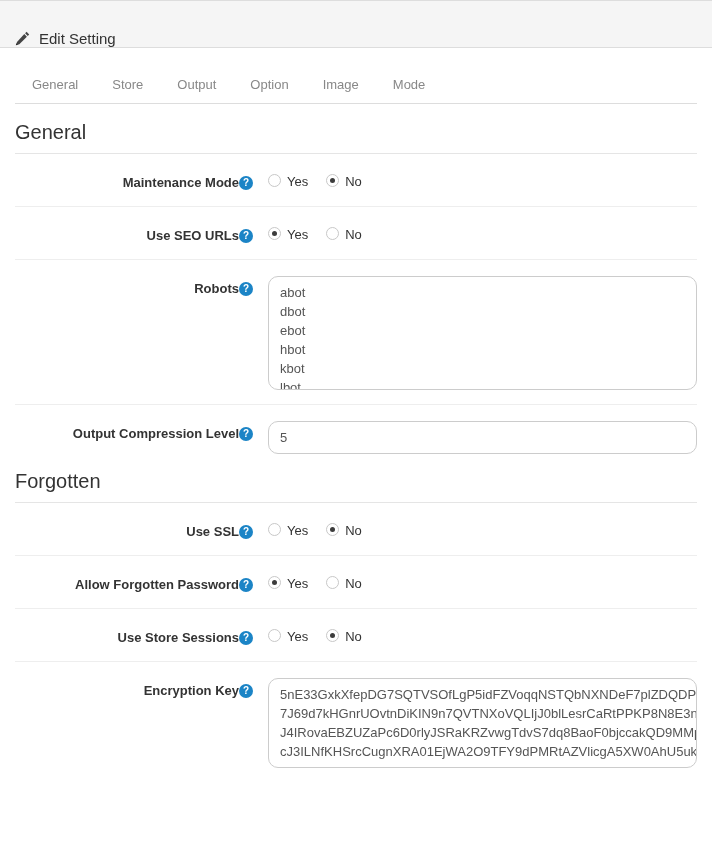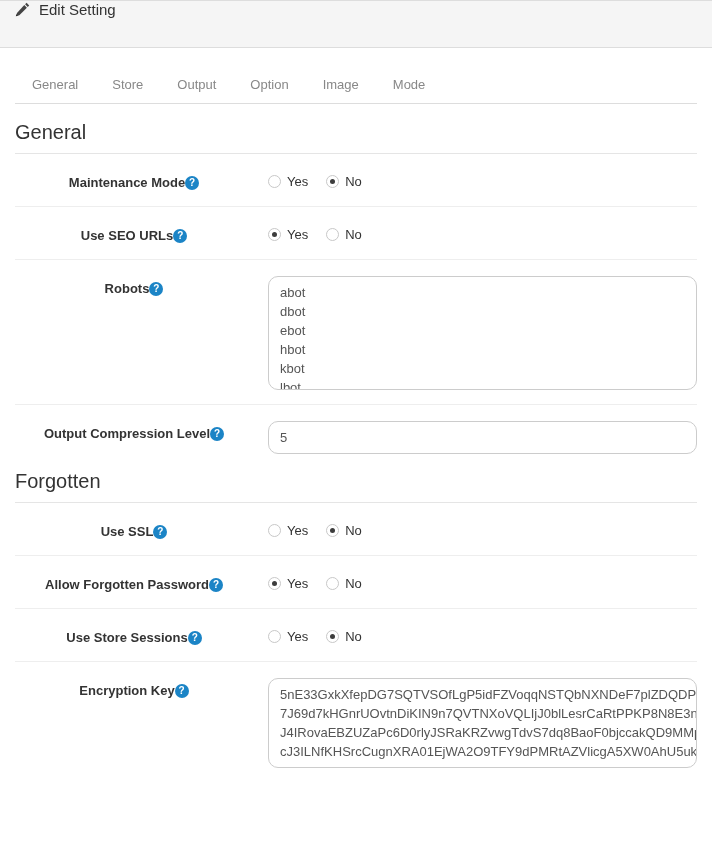--- a/index.html
+++ b/index.html
@@ -15,21 +15,21 @@
     color: #333333;
   }
 
   
   .panel-heading {
     height: 48px;
     background: #f5f5f5;
     border-bottom: 1px solid #dddddd;
     border-top: 1px solid #dddddd;
     display: flex;
-    align-items: flex-start;
+    align-items: flex-end;
     padding: 0 15px;
   }
   .panel-title {
     display: flex;
     align-items: center;
     font-size: 15px;
     color: #333333;
   }
   .pencil-icon {
     width: 15px;
@@ -105,21 +105,21 @@
     width: 253px;
     flex: 0 0 253px;
     text-align: right;
     font-weight: bold;
     font-size: 13px;
     color: #333333;
     padding-right: 15px;
     padding-top: 6px;
     line-height: 18px;
     display: flex;
-    justify-content: center;
+    justify-content: flex-end;
     align-items: center;
   }
   .control-field {
     flex: 1 1 auto;
     min-width: 0;
     padding-top: 2px;
   }
 
   .help-icon {
     width: 14px;
@@ -137,21 +137,21 @@
   }
 
   
   .radio-row {
     display: flex;
     align-items: center;
     padding-top: 4px;
   }
   .radio-opt {
     display: flex;
-    align-items: center;
+    align-items: flex-start;
     margin-right: 18px;
     font-size: 13px;
     color: #333333;
     font-weight: normal;
   }
   .radio-mark {
     width: 13px;
     height: 13px;
     border-radius: 50%;
     border: 1px solid #c8c8c8;

